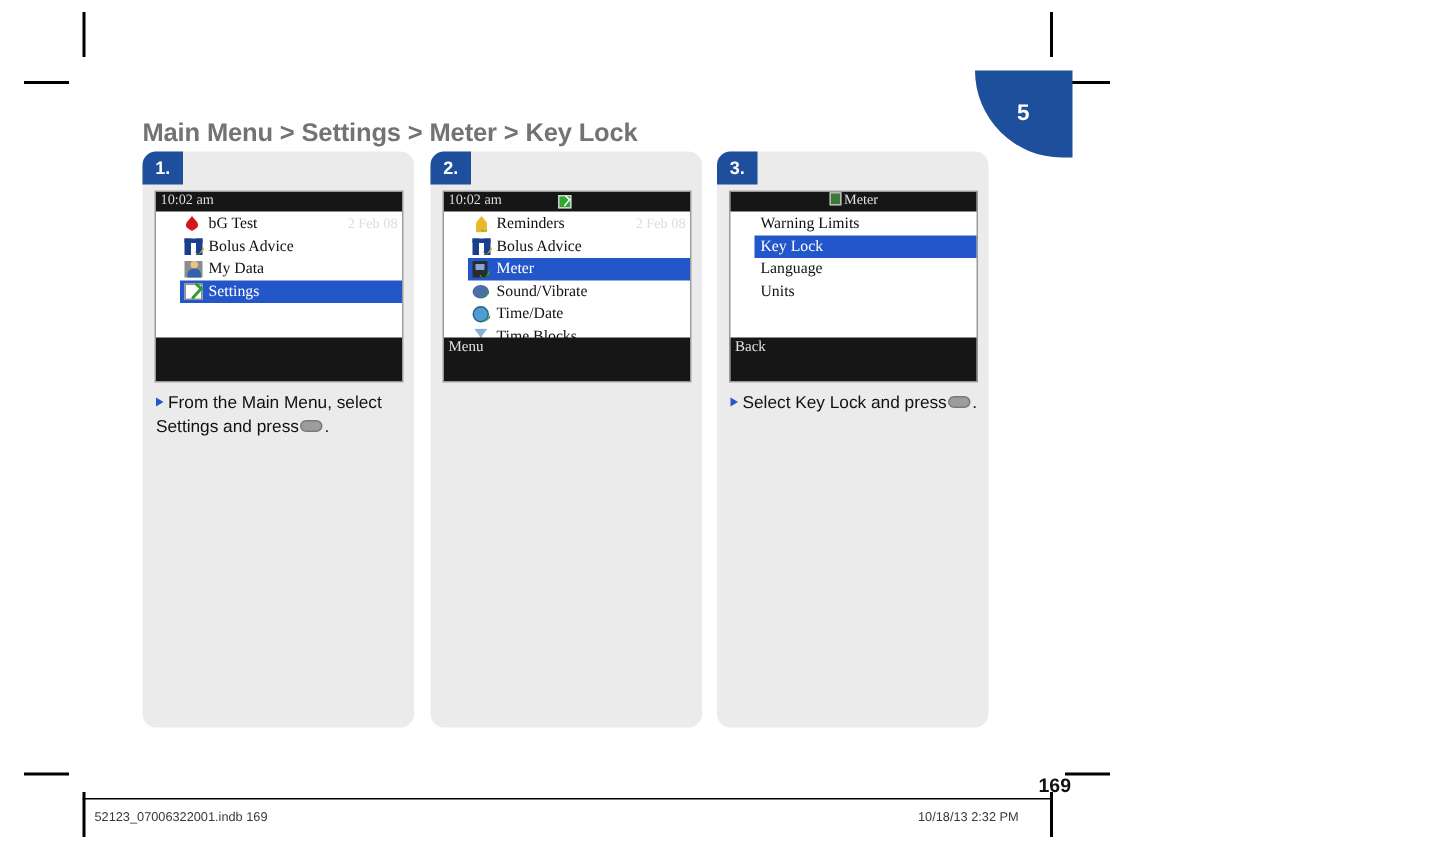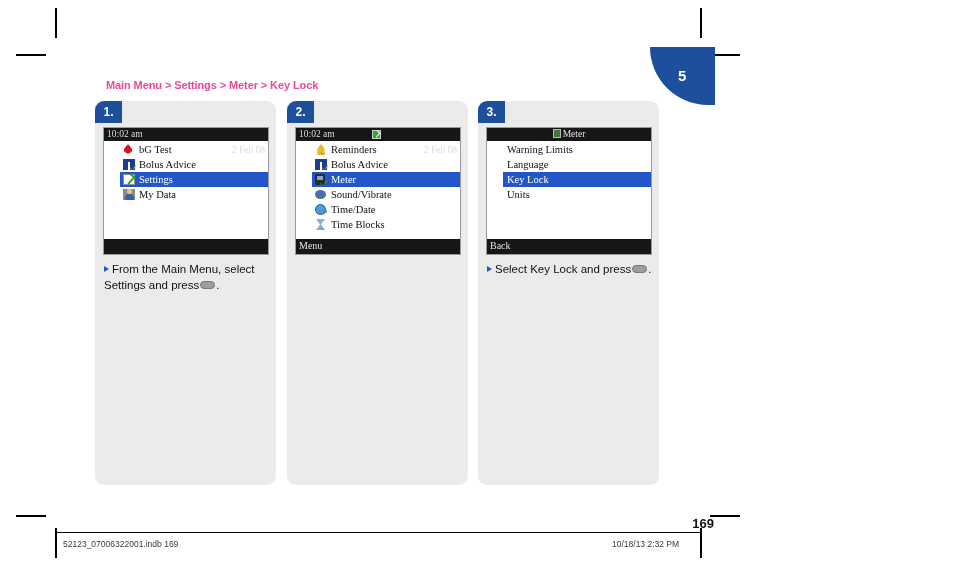--- a/index.html
+++ b/index.html
@@ -41,25 +41,25 @@
   }
   .chapter-tab-num {
     position: absolute;
     left: 28px;
     top: 20px;
   }
 
   
   .page-heading {
     position: absolute;
-    left: 106px;
+    left: 95px;
     top: 79px;
-    font-size: 11px;
+    font-size: 17px;
     font-weight: bold;
-    color: #ec4899;
+    color: #737373;
     letter-spacing: -0.1px;
     white-space: nowrap;
   }
 
   
   .panel {
     position: absolute;
     top: 101px;
     width: 181px;
     height: 384px;
@@ -306,21 +306,21 @@
     left: 5px; top: 5px; width: 6px; height: 6px;
     background: #2aa22a;
     clip-path: polygon(0 55%, 35% 100%, 100% 10%, 100% 45%, 35% 100%, 0 75%);
   }
 
   .softkeybar {
     position: absolute;
     left: 0;
     bottom: 0;
     width: 100%;
-    height: 15px;
+    height: 29px;
     background: #161616;
     color: #e4e4e4;
     font-size: 10px;
     line-height: 13px;
     padding-left: 3px;
     box-sizing: border-box;
   }
   .softkeybar.empty { color: transparent; }
 
   
@@ -418,27 +418,27 @@
 
     <div class="menu-list">
       <div class="menu-row">
         <span class="row-icon ic-drop"></span>
         <span>bG Test</span>
       </div>
       <div class="menu-row">
         <span class="row-icon ic-bolus"></span>
         <span>Bolus Advice</span>
       </div>
+      <div class="menu-row">
+        <span class="row-icon ic-person"></span>
+        <span>My Data</span>
+      </div>
       <div class="menu-row selected">
         <span class="row-icon ic-check"></span>
         <span>Settings</span>
-      </div>
-      <div class="menu-row">
-        <span class="row-icon ic-person"></span>
-        <span>My Data</span>
       </div>
     </div>
 
     <div class="softkeybar empty"></div>
   </div>
 
   <div class="caption">
     <span class="bullet"></span><span class="caption-text">From the Main Menu, select Settings and press</span><span class="okbtn"></span><span>.</span>
   </div>
 </div>
@@ -492,25 +492,25 @@
     <div class="titlebar">
       <span class="tb-inner">
         <span class="tb-icon"></span><span>Meter</span>
       </span>
     </div>
 
     <div class="menu-list">
       <div class="menu-row noicon">
         <span>Warning Limits</span>
       </div>
+      <div class="menu-row noicon selected">
+        <span>Key Lock</span>
+      </div>
       <div class="menu-row noicon">
         <span>Language</span>
-      </div>
-      <div class="menu-row noicon selected">
-        <span>Key Lock</span>
       </div>
       <div class="menu-row noicon">
         <span>Units</span>
       </div>
     </div>
 
     <div class="softkeybar">Back</div>
   </div>
 
   <div class="caption">

